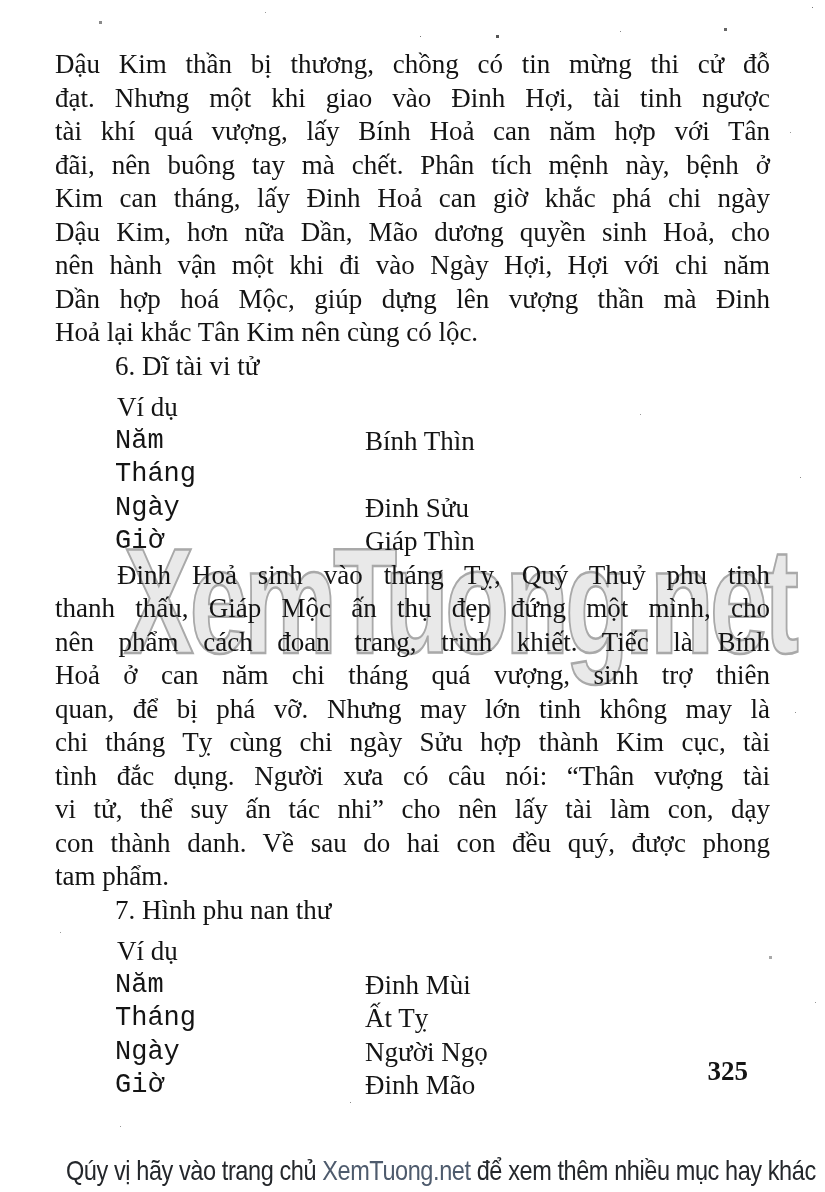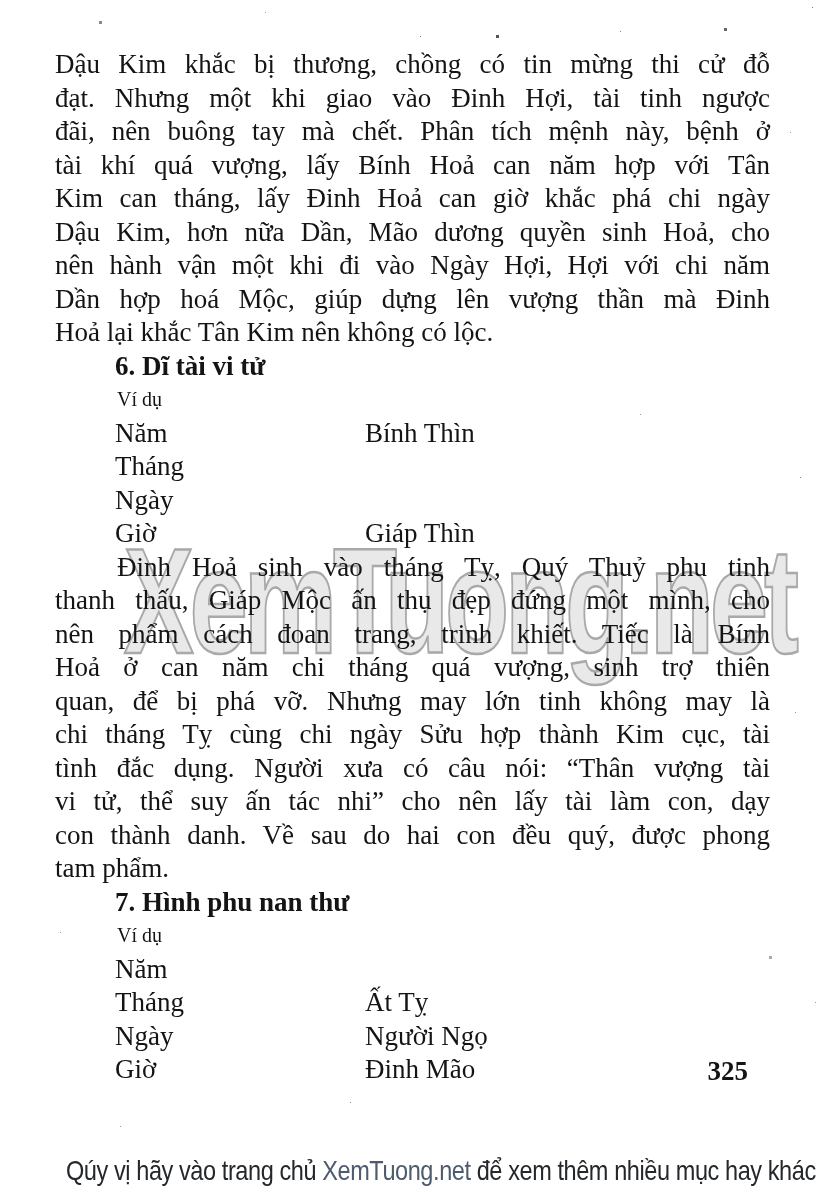--- a/index.html
+++ b/index.html
@@ -41,33 +41,34 @@
     font-size:27px;
     line-height:33.5px;
     text-align:justify;
     text-align-last:justify;
     white-space:normal;
   }
   .jline.plast{text-align-last:left;}
   .jline.indent{padding-left:62px;}
   .heading{
     font-size:27px;line-height:33.5px;
-    font-weight:bold;
+    font-weight:normal;
     margin-left:60px;
   }
   .example{
-    font-size:20px;line-height:33.5px;
+    font-size:27px;line-height:33.5px;
     margin-left:62px;
+    margin-top:8px;
   }
   .prow{
     display:flex;
     font-size:27px;line-height:33.5px;
     margin-left:60px;
   }
-  .plabel{width:250px;flex:0 0 250px;}
+  .plabel{width:250px;flex:0 0 250px;font-family:Liberation Mono, monospace;}
   .pvalue{flex:1;}
   
   .pageno{
     position:absolute;
     top:1056px;right:77px;
     z-index:1;
     font-size:27px;line-height:30px;
     font-family:"Liberation Serif",serif;
     font-weight:bold;
   }
@@ -114,43 +115,44 @@
 </head>
 <body>
 
 <div class="page">
 
   <div class="watermark">XemTuong.net</div>
 
   <div class="content">
 
     <div>
-      <div class="jline">Dậu Kim khắc bị thương, chồng có tin mừng thi cử đỗ</div>
+      <div class="jline">Dậu Kim thần bị thương, chồng có tin mừng thi cử đỗ</div>
       <div class="jline">đạt. Nhưng một khi giao vào Đinh Hợi, tài tinh ngược</div>
+      <div class="jline">tài khí quá vượng, lấy Bính Hoả can năm hợp với Tân</div>
       <div class="jline">đãi, nên buông tay mà chết. Phân tích mệnh này, bệnh ở</div>
-      <div class="jline">tài khí quá vượng, lấy Bính Hoả can năm hợp với Tân</div>
       <div class="jline">Kim can tháng, lấy Đinh Hoả can giờ khắc phá chi ngày</div>
       <div class="jline">Dậu Kim, hơn nữa Dần, Mão dương quyền sinh Hoả, cho</div>
       <div class="jline">nên hành vận một khi đi vào Ngày Hợi, Hợi với chi năm</div>
       <div class="jline">Dần hợp hoá Mộc, giúp dựng lên vượng thần mà Đinh</div>
-      <div class="jline plast">Hoả lại khắc Tân Kim nên không có lộc.</div>
+      <div class="jline plast">Hoả lại khắc Tân Kim nên cùng có lộc.</div>
     </div>
 
     <div class="heading">6. Dĩ tài vi tử</div>
     <div class="example">Ví dụ</div>
     <div>
       <div class="prow">
         <span class="plabel">Năm</span>
         <span class="pvalue">Bính Thìn</span>
       </div>
       <div class="prow">
         <span class="plabel">Tháng</span>
       </div>
       <div class="prow">
         <span class="plabel">Ngày</span>
+        <span class="pvalue">Đinh Sửu</span>
       </div>
       <div class="prow">
         <span class="plabel">Giờ</span>
         <span class="pvalue">Giáp Thìn</span>
       </div>
     </div>
 
     <div>
       <div class="jline indent">Đinh Hoả sinh vào tháng Tỵ, Quý Thuỷ phu tinh</div>
       <div class="jline">thanh thấu, Giáp Mộc ấn thụ đẹp đứng một mình, cho</div>
@@ -162,20 +164,21 @@
       <div class="jline">vi tử, thể suy ấn tác nhi” cho nên lấy tài làm con, dạy</div>
       <div class="jline">con thành danh. Về sau do hai con đều quý, được phong</div>
       <div class="jline plast">tam phẩm.</div>
     </div>
 
     <div class="heading">7. Hình phu nan thư</div>
     <div class="example">Ví dụ</div>
     <div>
       <div class="prow">
         <span class="plabel">Năm</span>
+        <span class="pvalue">Đinh Mùi</span>
       </div>
       <div class="prow">
         <span class="plabel">Tháng</span>
         <span class="pvalue">Ất Tỵ</span>
       </div>
       <div class="prow">
         <span class="plabel">Ngày</span>
         <span class="pvalue">Người Ngọ</span>
       </div>
       <div class="prow">

